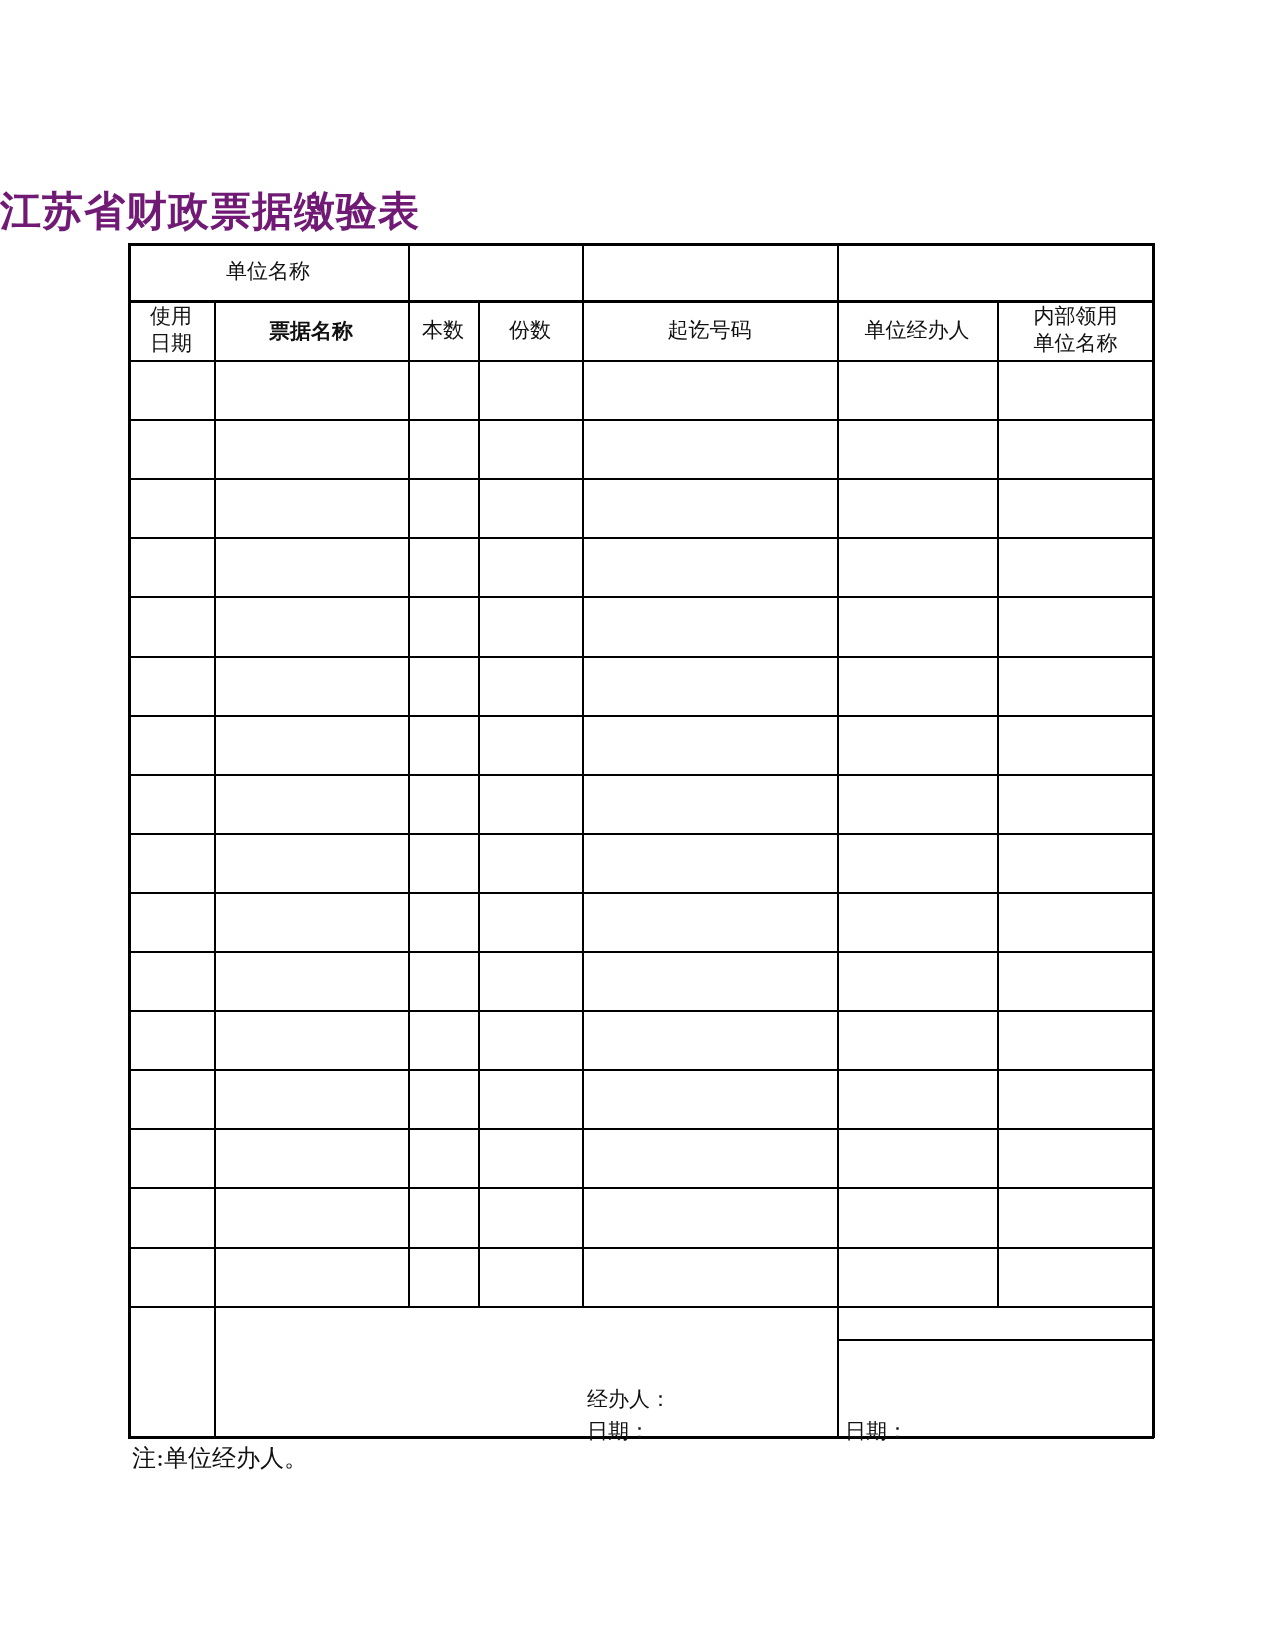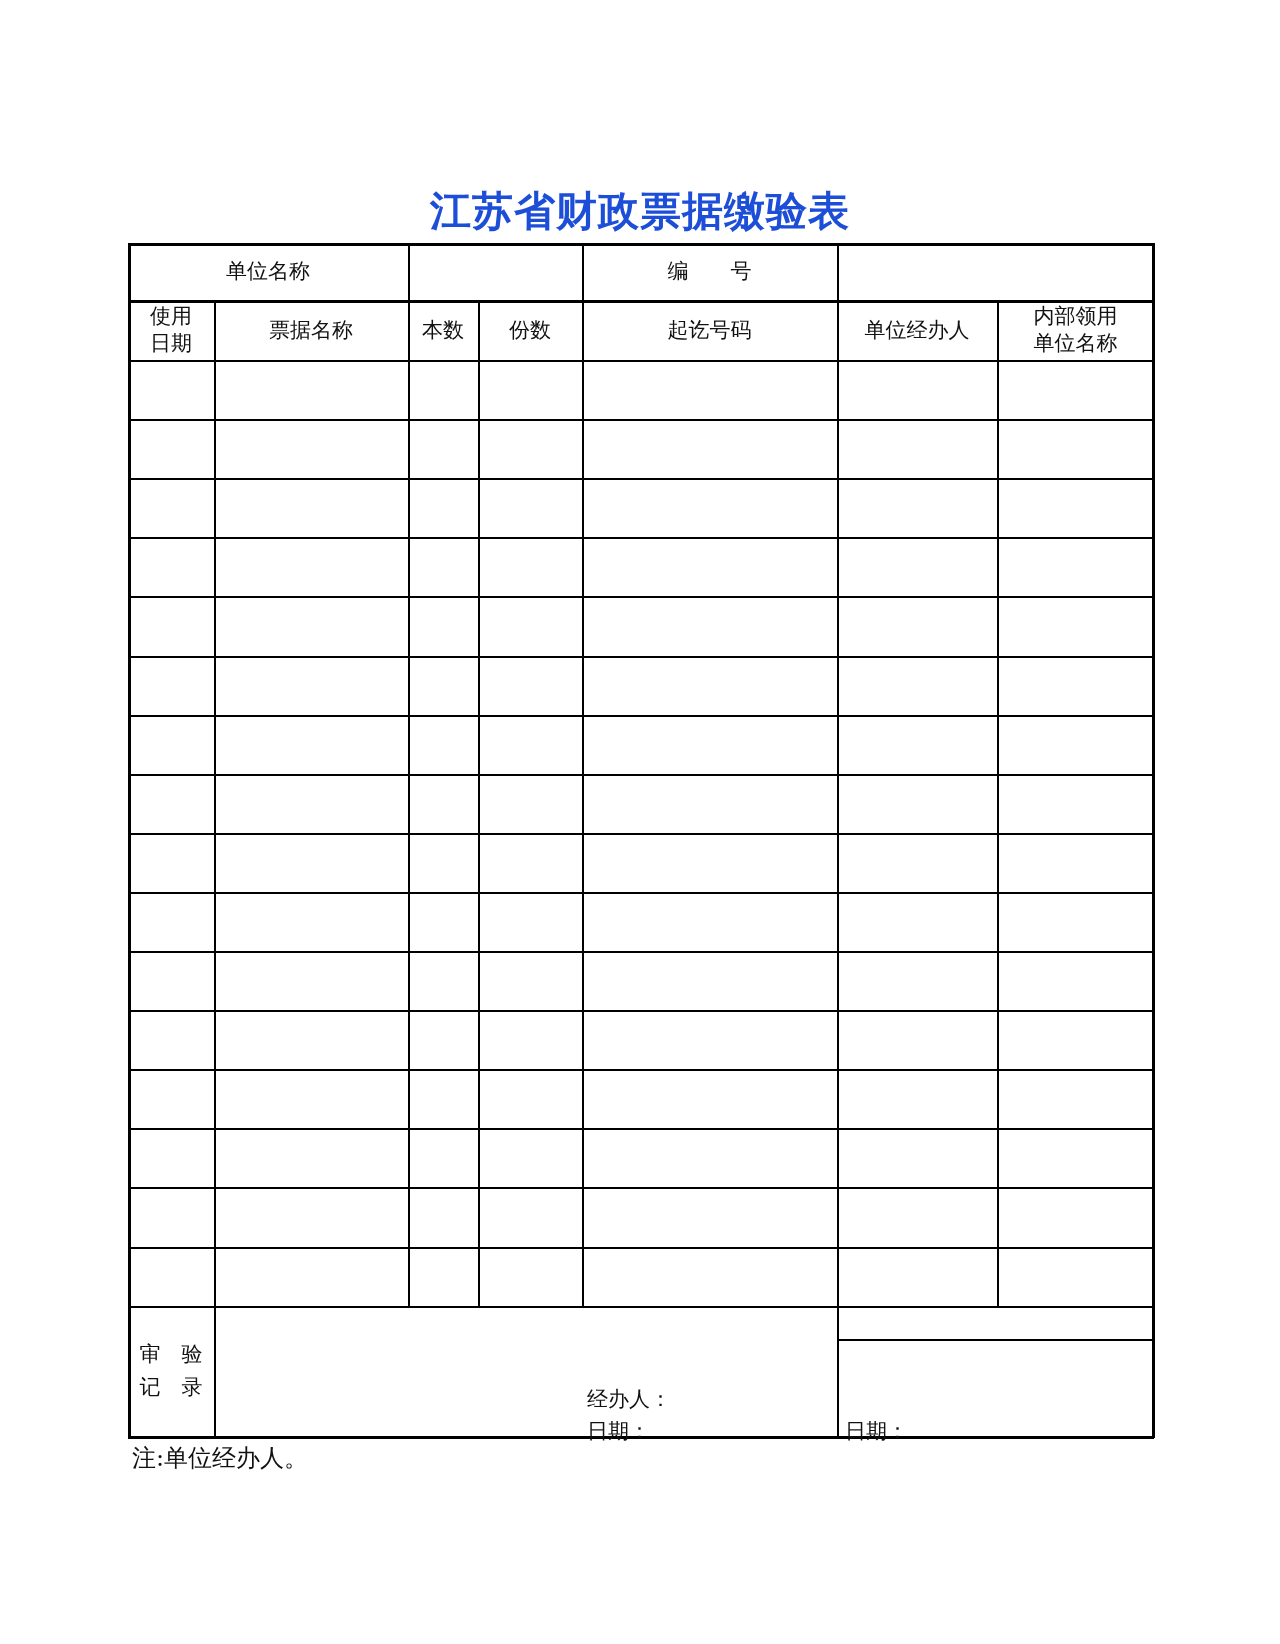--- a/index.html
+++ b/index.html
@@ -1,17 +1,17 @@
 <!DOCTYPE html>
 <html><head>
 <meta charset="utf-8">
 <style>
   html,body{margin:0;padding:0;background:#fff;}
   body{width:1280px;height:1644px;position:relative;font-family:"DejaVu Serif","Liberation Serif",serif;color:#111;}
-  .title{position:absolute;left:0;width:1280px;top:184px;text-align:center;font-family:"DejaVu Sans","Liberation Sans",sans-serif;font-size:41px;font-weight:bold;letter-spacing:1px;color:#1d4ed8;}
+  .title{position:absolute;left:0;width:1280px;top:184px;text-align:left;font-family:"DejaVu Sans","Liberation Sans",sans-serif;font-size:41px;font-weight:bold;letter-spacing:1px;color:#701a75;}
   .sheet{position:absolute;left:128px;top:243px;width:1026px;height:1194px;padding-left:28px;}
   .ln{position:absolute;background:#000;}
   .h{height:2px;}
   .v{width:2px;}
   .cell{position:absolute;display:flex;align-items:center;justify-content:center;text-align:center;font-size:21px;line-height:27px;}
   .note{position:absolute;left:132px;top:1442px;font-size:24px;}
   .lbl{position:absolute;font-size:21px;}
 </style>
 </head>
 <body>
@@ -22,32 +22,31 @@
     <div class="ln h" style="left: 0px; top: 0px; width: 1026px; height: 3px;"></div>
     <div class="ln h" style="left: 0px; top: 1193px; width: 1026px; height: 3px;"></div>
     <div class="ln v" style="left: 0px; top: 0px; width: 3px; height: 1195px;"></div>
     <div class="ln v" style="left: 1024px; top: 0px; width: 3px; height: 1195px;"></div>
     <div class="ln v" style="left: 280px; top: 0px; width: 2px; height: 57px;"></div>
     <div class="ln v" style="left: 454px; top: 0px; width: 2px; height: 57px;"></div>
     <div class="ln v" style="left: 709px; top: 0px; width: 2px; height: 57px;"></div>
     <div class="ln h" style="left: 0px; top: 57px; width: 1026px; height: 3px;"></div>
     <div class="cell" style="left: 0px; top: 0px; width: 280px; height: 57px; white-space: pre-line;">单位名称</div>
     <div class="cell" style="left: 280px; top: 0px; width: 174px; height: 57px; white-space: pre-line;"></div>
-    <div class="cell" style="left: 454px; top: 0px; width: 255px; height: 57px; white-space: pre-line;">编　　号</div>
     <div class="cell" style="left: 709px; top: 0px; width: 317px; height: 57px; white-space: pre-line;"></div>
     <div class="ln v" style="left: 86px; top: 57px; width: 2px; height: 1005.6px;"></div>
     <div class="ln v" style="left: 280px; top: 57px; width: 2px; height: 1005.6px;"></div>
     <div class="ln v" style="left: 350px; top: 57px; width: 2px; height: 1005.6px;"></div>
     <div class="ln v" style="left: 454px; top: 57px; width: 2px; height: 1005.6px;"></div>
     <div class="ln v" style="left: 709px; top: 57px; width: 2px; height: 1005.6px;"></div>
     <div class="ln v" style="left: 869px; top: 57px; width: 2px; height: 1005.6px;"></div>
     <div class="ln h" style="left: 0px; top: 117px; width: 1026px; height: 2px;"></div>
     <div class="cell" style="left: 0px; top: 57px; width: 86px; height: 60px; white-space: pre-line;">使用
 日期</div>
-    <div class="cell" style="left: 86px; top: 57px; width: 194px; height: 60px; white-space: pre-line;">票据名称</div>
+    <div class="cell" style="left: 86px; top: 57px; width: 194px; height: 60px; white-space: pre-line; font-weight: bold;">票据名称</div>
     <div class="cell" style="left: 280px; top: 57px; width: 70px; height: 60px; white-space: pre-line;">本数</div>
     <div class="cell" style="left: 350px; top: 57px; width: 104px; height: 60px; white-space: pre-line;">份数</div>
     <div class="cell" style="left: 454px; top: 57px; width: 255px; height: 60px; white-space: pre-line;">起讫号码</div>
     <div class="cell" style="left: 709px; top: 57px; width: 160px; height: 60px; white-space: pre-line;">单位经办人</div>
     <div class="cell" style="left: 869px; top: 57px; width: 157px; height: 60px; white-space: pre-line;">内部领用
 单位名称</div>
     <div class="ln h" style="left: 0px; top: 176px; width: 1026px; height: 2px;"></div>
     <div class="cell" style="left: 0px; top: 117px; width: 86px; height: 59px; white-space: pre-line;"></div>
     <div class="cell" style="left: 86px; top: 117px; width: 194px; height: 59px; white-space: pre-line;"></div>
     <div class="cell" style="left: 280px; top: 117px; width: 70px; height: 59px; white-space: pre-line;"></div>
@@ -171,21 +170,20 @@
     <div class="cell" style="left: 0px; top: 1004px; width: 86px; height: 59px; white-space: pre-line;"></div>
     <div class="cell" style="left: 86px; top: 1004px; width: 194px; height: 59px; white-space: pre-line;"></div>
     <div class="cell" style="left: 280px; top: 1004px; width: 70px; height: 59px; white-space: pre-line;"></div>
     <div class="cell" style="left: 350px; top: 1004px; width: 104px; height: 59px; white-space: pre-line;"></div>
     <div class="cell" style="left: 454px; top: 1004px; width: 255px; height: 59px; white-space: pre-line;"></div>
     <div class="cell" style="left: 709px; top: 1004px; width: 160px; height: 59px; white-space: pre-line;"></div>
     <div class="cell" style="left: 869px; top: 1004px; width: 157px; height: 59px; white-space: pre-line;"></div>
     <div class="ln v" style="left: 86px; top: 1062.6px; width: 2px; height: 131.4px;"></div>
     <div class="ln v" style="left: 709px; top: 1062.6px; width: 2px; height: 131.4px;"></div>
     <div class="ln h" style="left: 709px; top: 1095.6px; width: 317px; height: 2px;"></div>
-    <div class="cell" style="left: 0px; top: 1062.6px; width: 86px; height: 131.4px; white-space: pre-line; flex-direction: column;"><div style="line-height: 33px;">审　验</div><div style="line-height: 33px;">记　录</div></div>
     <div class="cell" style="left: 86px; top: 1062.6px; width: 623px; height: 131.4px; white-space: pre-line;"></div>
     <div class="lbl" style="left: 459px; top: 1141.6px;">经办人：</div>
     <div class="lbl" style="left: 459px; top: 1173.6px;">日期：</div>
     <div class="cell" style="left: 709px; top: 1097.6px; width: 317px; height: 96.4px; white-space: pre-line;"></div>
     <div class="lbl" style="left: 717px; top: 1173.6px;">日期：</div>
   </div>
 
 <div class="note">注:单位经办人。</div>
 
 </body></html>

